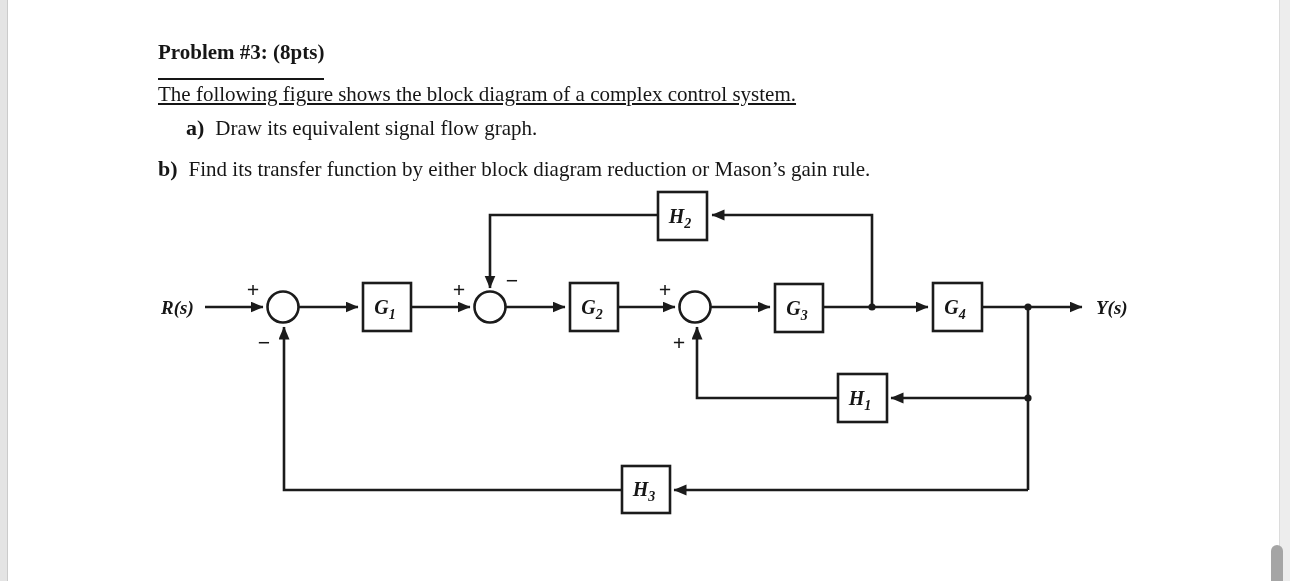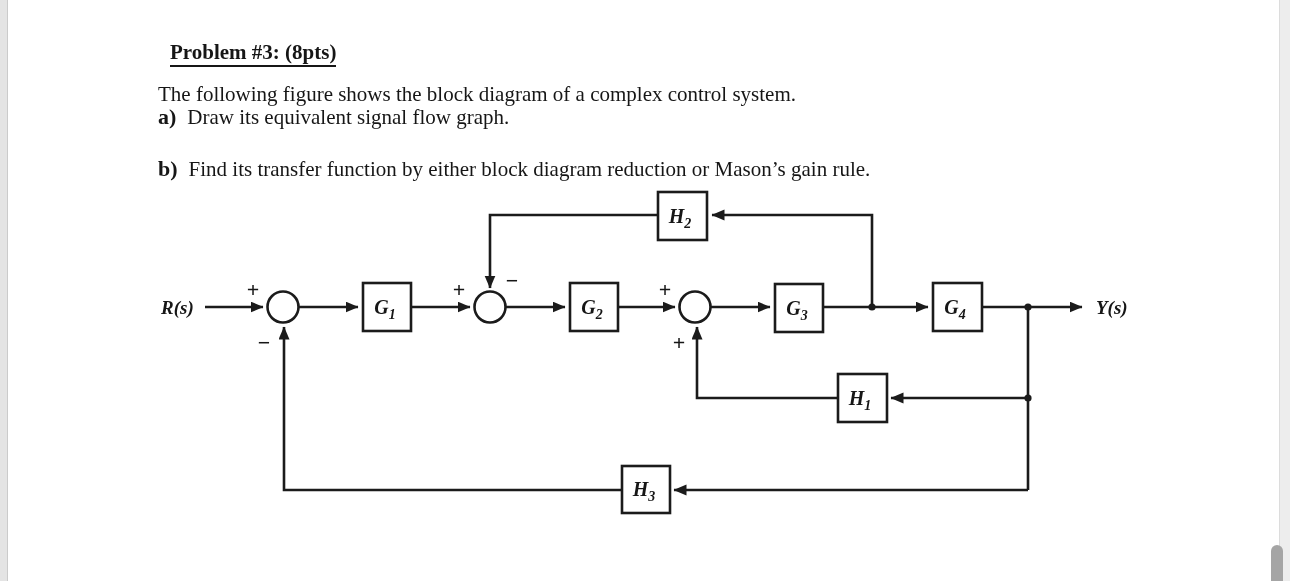--- a/index.html
+++ b/index.html
@@ -8,24 +8,24 @@
     background:#ffffff;
     font-family:"Liberation Serif", serif;
     color:#161616;
   }
   
   .left-strip{position:absolute;left:0;top:0;bottom:0;width:7px;background:#e4e4e4;border-right:1px solid #cbcbcb;}
   .scroll-track{position:absolute;right:0;top:0;bottom:0;width:10px;background:#ededed;border-left:1px solid #dcdcdc;}
   .scroll-thumb{position:absolute;right:7px;top:545px;height:40px;width:12px;background:#a5a5a5;border-radius:7px 7px 2px 2px;}
   
   .title{position:absolute;left:158px;top:40px;font-size:21px;font-weight:bold;}
-  .title .u{border-bottom:2.5px solid #161616;padding-bottom:1px;margin-left:12px;}
-  .intro{position:absolute;left:158px;top:82px;font-size:21px;}
+  .title .u{border-bottom:2.5px solid #161616;padding-bottom:14px;}
+  .intro{position:absolute;left:158px;top:82px;font-size:21px;text-decoration:underline;}
   .item{position:absolute;left:158px;font-size:21px;}
-  .item-a{top:104px;}
+  .item-a{top:115px;margin-left:28px;}
   .item-b{top:156px;}
   .item .marker{font-weight:bold;font-size:22px;margin-right:11px;}
   
   svg{position:absolute;left:0;top:0;}
   .wire{stroke:#1b1b1b;stroke-width:2.6;fill:none;}
   .node{stroke:#1b1b1b;stroke-width:2.6;fill:#ffffff;}
   .blk{stroke:#1b1b1b;stroke-width:2.6;fill:#ffffff;}
   .blk-label{font-family:"Liberation Serif",serif;font-style:italic;font-weight:600;font-size:20px;fill:#161616;text-anchor:middle;}
   .sub{font-size:14px;}
   .sig-label{font-family:"Liberation Serif",serif;font-style:italic;font-weight:600;font-size:19px;fill:#161616;}

